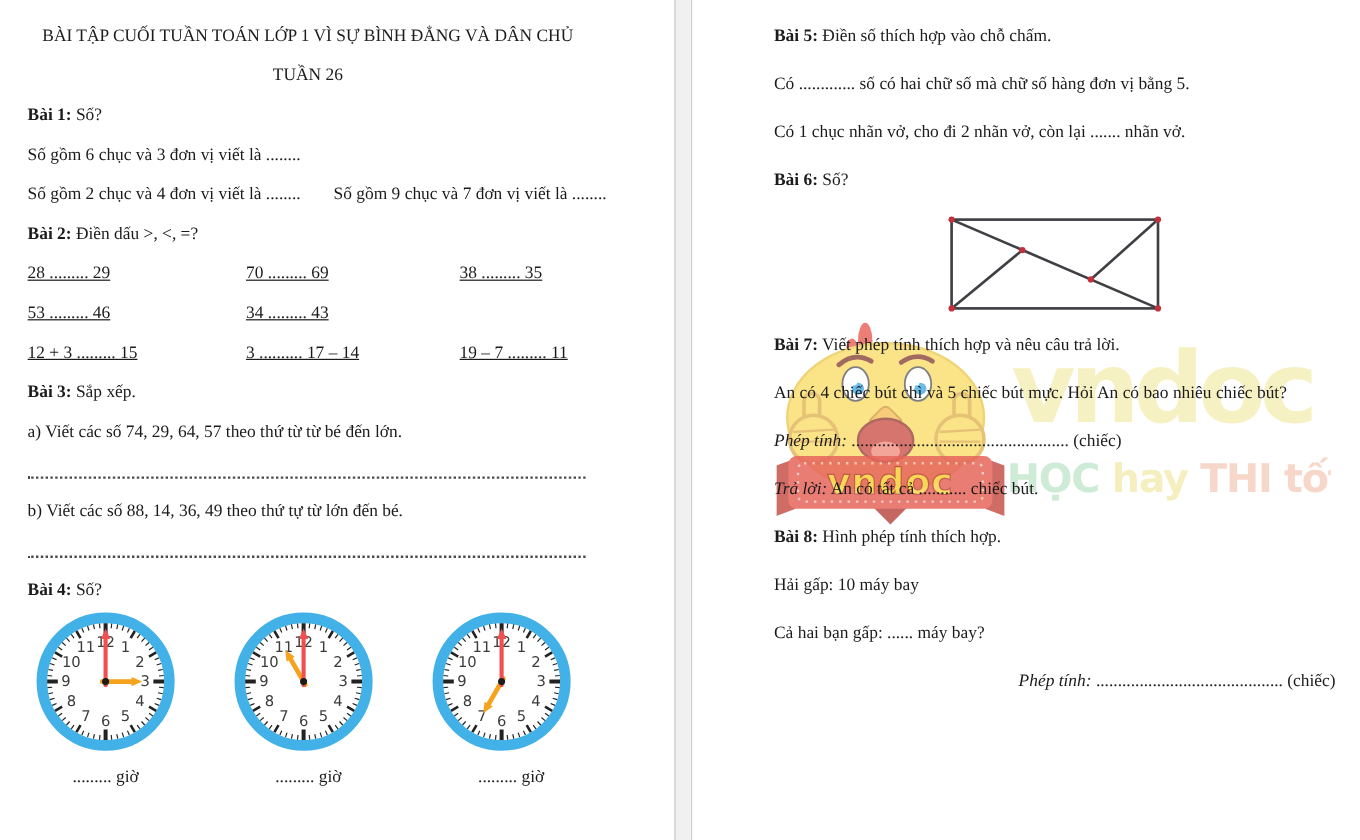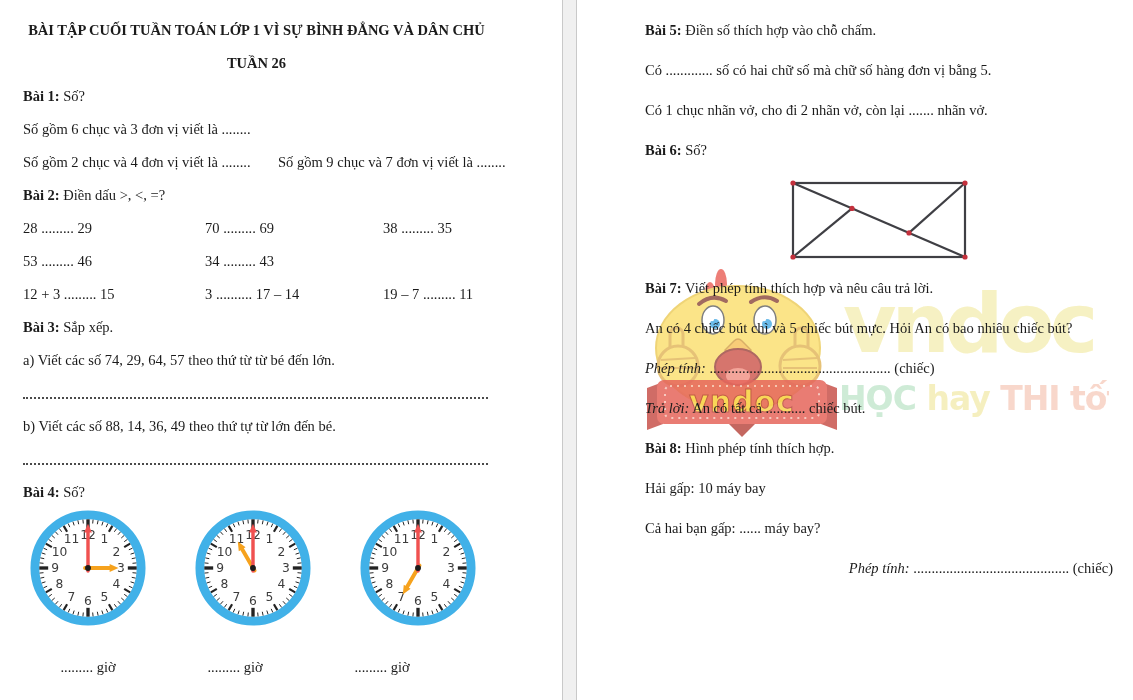--- a/index.html
+++ b/index.html
@@ -12,28 +12,28 @@
   .page{position:absolute;top:0;bottom:0;background:#ffffff;overflow:hidden;}
   .page-left{left:0;width:562px;padding:14px 72px 0 23px;box-sizing:border-box;}
   .gutter{position:absolute;top:0;bottom:0;left:562px;width:15px;background:#f0f0f0;
     border-left:1px solid #c9c9c9;border-right:1px solid #c9c9c9;box-sizing:border-box;}
   .page-right{left:577px;width:556px;padding:20px 20px 0 68px;box-sizing:border-box;}
   .page-right .content{position:relative;z-index:1;}
   .nw{white-space:nowrap;}
   b{font-weight:bold;text-align:right;}
   
   .page-left p{margin:0;line-height:33px;}
-  .page-left .title{text-align:center;font-weight:bold;}
+  .page-left .title{text-align:center;font-weight:normal;}
   .grid2{display:grid;grid-template-columns:255px 1fr;line-height:33px;}
-  .grid3{display:grid;grid-template-columns:182px 178px 1fr;line-height:33px;}
+  .grid3{display:grid;grid-template-columns:182px 178px 1fr;line-height:33px;text-decoration:underline;}
   .dotline{position:relative;height:33px;}
   .dotline::after{content:"";position:absolute;left:0;right:2px;top:20px;
     border-bottom:2px dotted #4a4a4a;}
   .clockrow{display:flex;gap:47px;margin-left:6px;}
-  .clocklabels{display:flex;gap:29px;margin-left:6px;line-height:33px;margin-top:20px;}
+  .clocklabels{display:flex;gap:51px;margin-left:6px;line-height:33px;}
   .clocklabels span{width:118px;text-align:center;display:inline-block;}
   
   .page-right p{margin:0 0 20px 0;line-height:20px;}
   .fig{ text-align:center;margin:0 0 18px 0;line-height:0;}
   .caption{text-align:center;}
   .indent100{margin-left:100px;text-align:right;}
   i{font-style:italic;}
   
   .watermark{position:absolute;left:70px;top:248px;width:462px;height:190px;z-index:0;
     pointer-events:none;opacity:0.9;}

